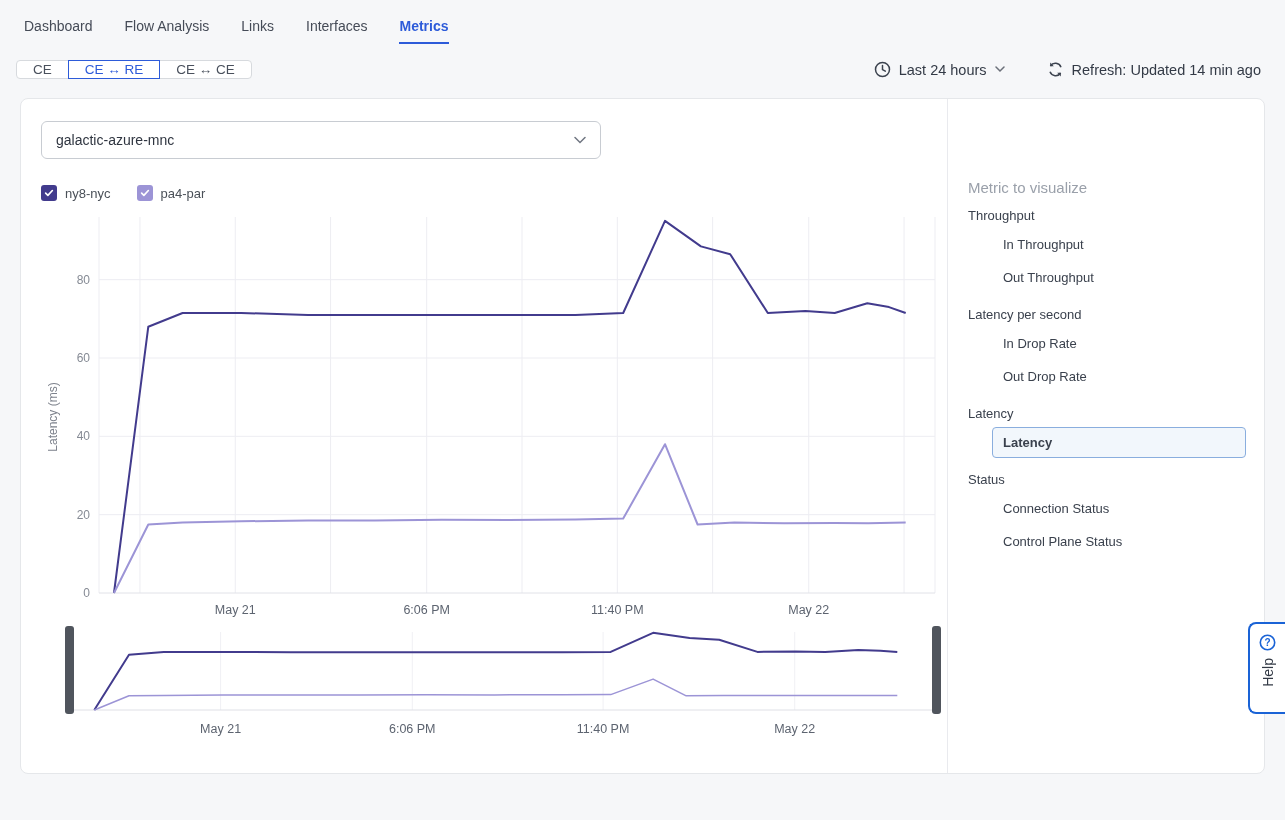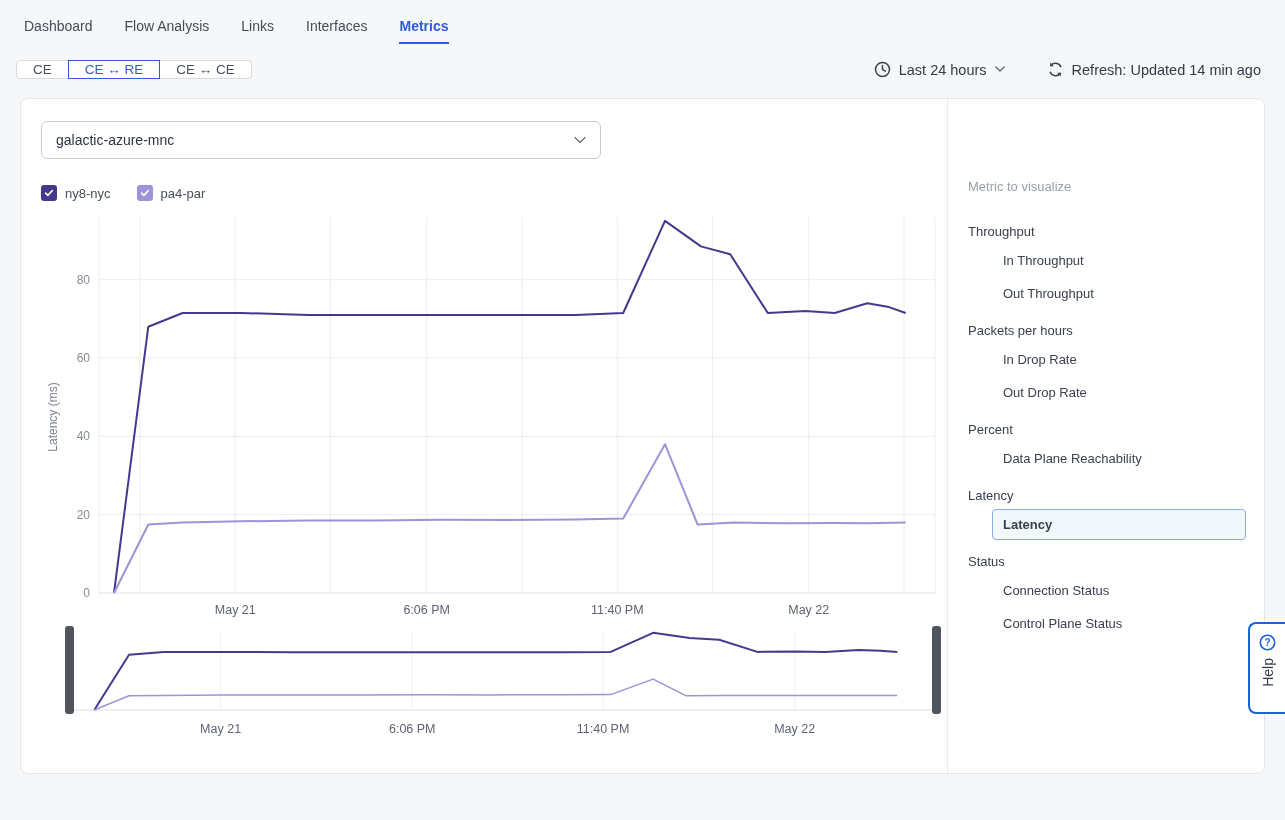--- a/index.html
+++ b/index.html
@@ -32,21 +32,21 @@
     display:flex; align-items:center; justify-content:space-between; padding:0 14px; font-size:14px; color:#2f3540; cursor:pointer; }
   .legend { margin-top:26px; display:flex; gap:26px; align-items:center; }
   .lg { display:flex; align-items:center; gap:8px; font-size:13px; color:#4a5058; cursor:pointer; }
   .cb { width:16px; height:16px; border-radius:3px; display:flex; align-items:center; justify-content:center; }
   .chart-row { display:flex; margin-top:8px; }
   .y-label { width:24px; display:flex; align-items:center; justify-content:center; }
   .y-label span { transform:rotate(-90deg); white-space:nowrap; font-size:12px; color:#7d828c; }
   .brush-row { margin-left:24px; margin-top:2px; }
   
   .card-right { flex:1; padding:80px 18px 0 20px; }
-  .m-title { font-size:13px; color:#9aa0aa; margin-bottom:30px; }
+  .m-title { font-size:15px; color:#9aa0aa; margin-bottom:12px; }
   .m-group { margin-bottom:14px; }
   .m-header { font-size:13px; font-weight:normal; color:#3a414d; margin:10px 0 6px 0; }
   .m-item { font-size:13px; color:#3a414d; padding:7px 10px; margin:2px 0 2px 24px;
     border:1px solid transparent; border-radius:4px; cursor:pointer; }
   .m-item.selected { background:#f2f7fc; border-color:#8aaede; font-weight:bold; }
   
   .help-tab { position:fixed; right:0; top:622px; width:37px; height:92px; background:#fff;
     border:2px solid #1a63d6; border-right:none; border-radius:8px 0 0 8px;
     display:flex; flex-direction:column; align-items:center; padding-top:10px; gap:7px; cursor:pointer; }
   .help-text { writing-mode:vertical-rl; transform:rotate(180deg); font-size:14px; color:#333a46; }
@@ -178,27 +178,23 @@
     </div>
     <div class="card-right">
       <div class="m-title">Metric to visualize</div>
       <div id="metric-groups">
           <div class="m-group">
             <div class="m-header">Throughput</div>
             <div class="m-item">In Throughput</div>
             <div class="m-item">Out Throughput</div>
           </div>
           <div class="m-group">
-            <div class="m-header">Packets per hours</div>
+            <div class="m-header">Latency per second</div>
             <div class="m-item">In Drop Rate</div>
             <div class="m-item">Out Drop Rate</div>
-          </div>
-          <div class="m-group">
-            <div class="m-header">Percent</div>
-            <div class="m-item">Data Plane Reachability</div>
           </div>
           <div class="m-group">
             <div class="m-header">Latency</div>
             <div class="m-item selected">Latency</div>
           </div>
           <div class="m-group">
             <div class="m-header">Status</div>
             <div class="m-item">Connection Status</div>
             <div class="m-item">Control Plane Status</div>
           </div>

